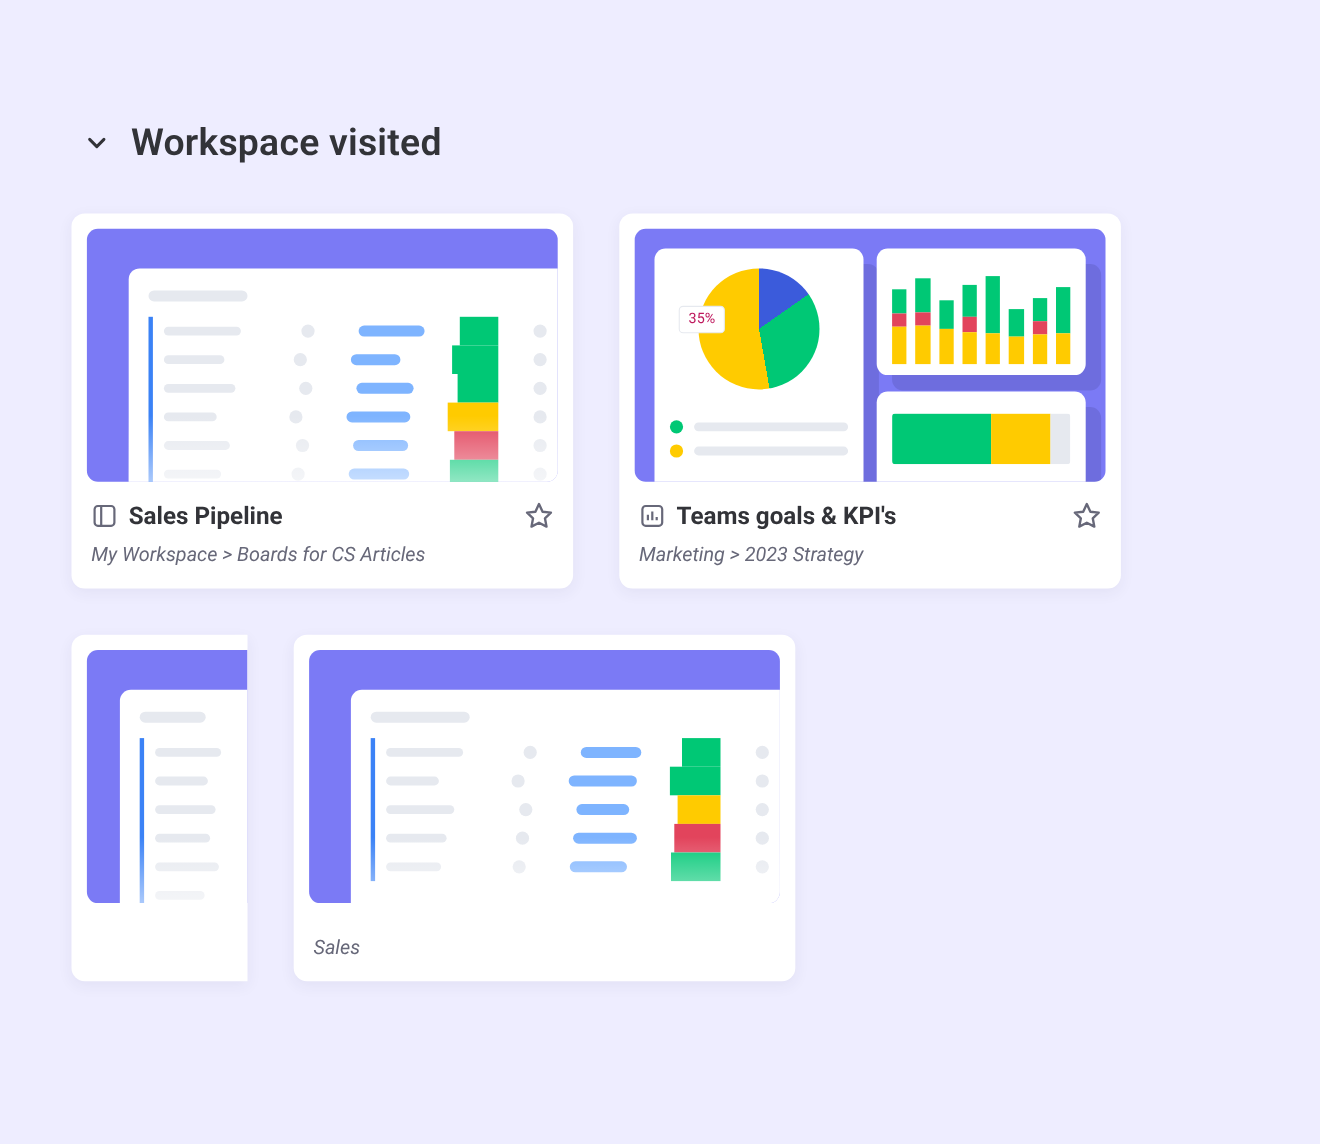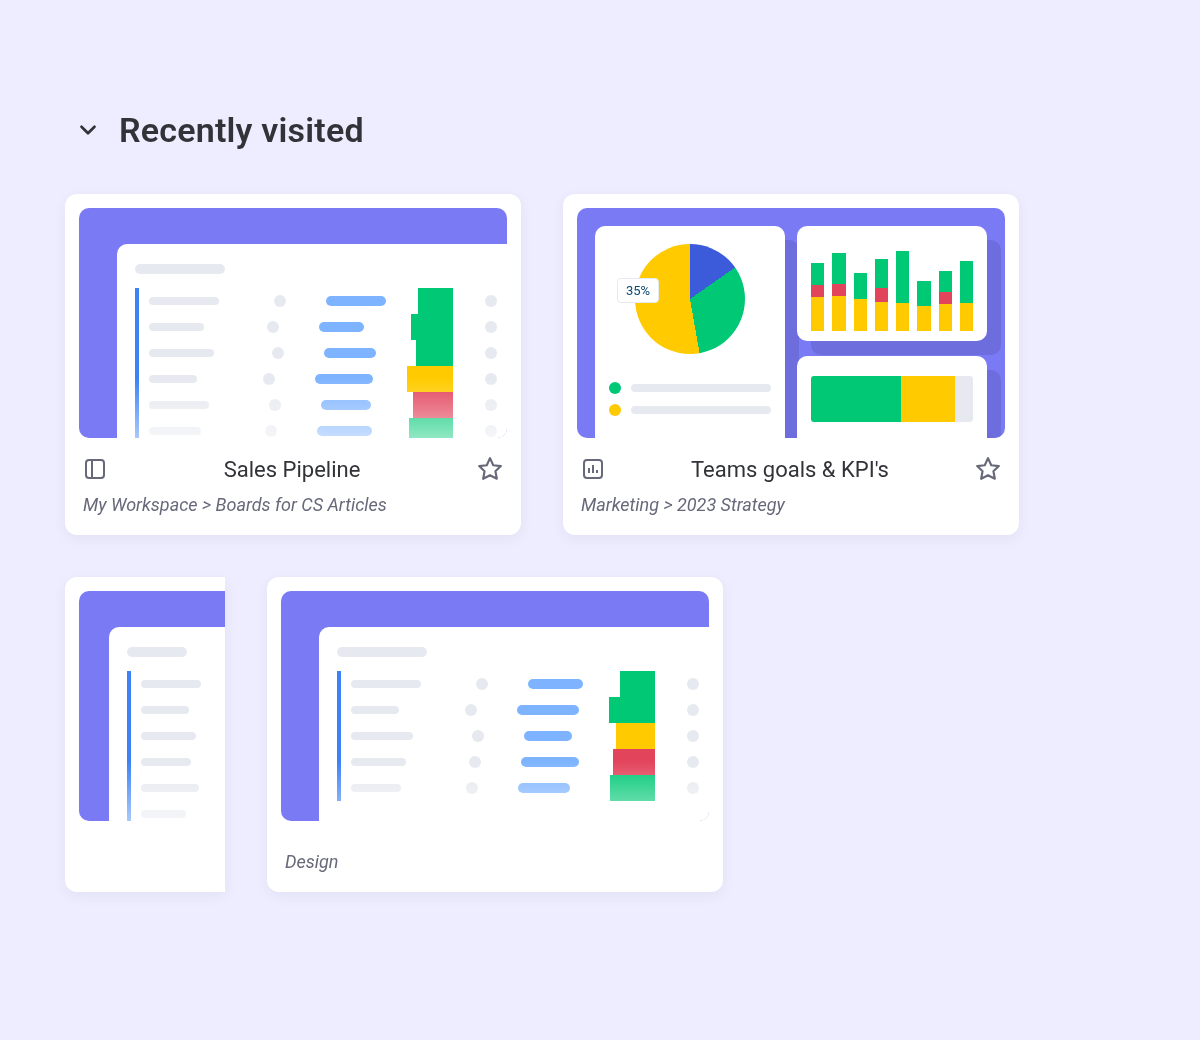--- a/index.html
+++ b/index.html
@@ -87,21 +87,21 @@
     box-shadow: 14px 14px 0 rgba(60,60,130,0.20);
   }
   .panel-pie { left:0; top:0; width:190px; height:230px; padding:18px 14px 0 14px;}
   .pie {
     width:110px; height:110px; border-radius:50%; margin:0 auto;
     background: conic-gradient(#3b5bdb 0 55deg, #00c875 55deg 170deg, #ffcb00 170deg 360deg);
     position:relative;
   }
   .pie-label {
     position:absolute; left:-18px; top:34px; background:#fff; border:1px solid #e6e9ef;
-    font-size:13px; color:#0c4a6e; padding:4px 8px; border-radius:4px;
+    font-size:13px; color:#be185d; padding:4px 8px; border-radius:4px;
   }
   .legend { margin-top:28px; }
   .legend-row { display:flex; align-items:center; gap:10px; margin-bottom:10px;}
   .legend-dot { width:12px; height:12px; border-radius:50%; }
   .legend-line { height:8px; flex:1; background:#e6e9ef; border-radius:4px;}
   .panel-bars { right:0; top:0; width:190px; height:115px; padding:16px 14px 10px 14px; display:flex; align-items:flex-end; gap:8px;}
   .bar { width:16px; display:flex; flex-direction:column-reverse; }
   .seg { width:100%; }
   .panel-stack { right:0; top:130px; width:190px; height:100px; padding:20px 14px 0 14px;}
   .stack { height:46px; display:flex; border-radius:3px; overflow:hidden;}
@@ -109,21 +109,21 @@
   .card-meta {
     padding: 18px 18px 20px 18px;
   }
   .meta-top {
     display:flex; align-items:center; gap:10px;
   }
   .board-icon, .dash-icon {
     width:24px; height:24px; color:#676879; flex:none;
   }
   .card-title {
-    font-size:22px; font-weight:400; color:#323338; flex:1;text-align:center;
+    font-size:22px; font-weight:700; color:#323338; flex:1;
   }
   .star {
     width:26px; height:26px; color:#676879;
   }
   .card-path {
     margin-top:12px; font-size:18px; color:#676879;font-style:italic;
   }
   .fade-bottom {
     position:absolute; left:0; right:0; bottom:0; height:90px;
     background: linear-gradient(to bottom, rgba(255,255,255,0), rgba(255,255,255,0.85));
@@ -131,21 +131,21 @@
   }
 </style>
 </head>
 <body>
 
 <div class="page">
   <div class="section-header">
     <svg class="chev-down" viewBox="0 0 24 24" fill="none" stroke="currentColor" stroke-width="2.5" stroke-linecap="round" stroke-linejoin="round">
         <polyline points="6 9 12 15 18 9"></polyline>
       </svg>
-    <div class="section-title">Recently visited</div>
+    <div class="section-title">Workspace visited</div>
   </div>
 
   <div class="cards">
 
     <div class="card">
       <div class="thumb">
         <div class="board-sheet">
           <div class="board-title-bar"></div>
           <div class="board-table">
             <div class="board-left"></div>
@@ -422,18 +422,18 @@
                   <div style="width:12px"></div>
                   <div class="board-dot"></div>
                   <div style="width:10px"></div>
                 </div>
             </div>
           </div>
           <div class="fade-bottom"></div>
         </div>
       </div>
       <div class="card-meta">
-        <div class="card-path">Design</div>
+        <div class="card-path">Sales</div>
       </div>
     </div>
 
   </div>
 </div>
 
 </body></html>

